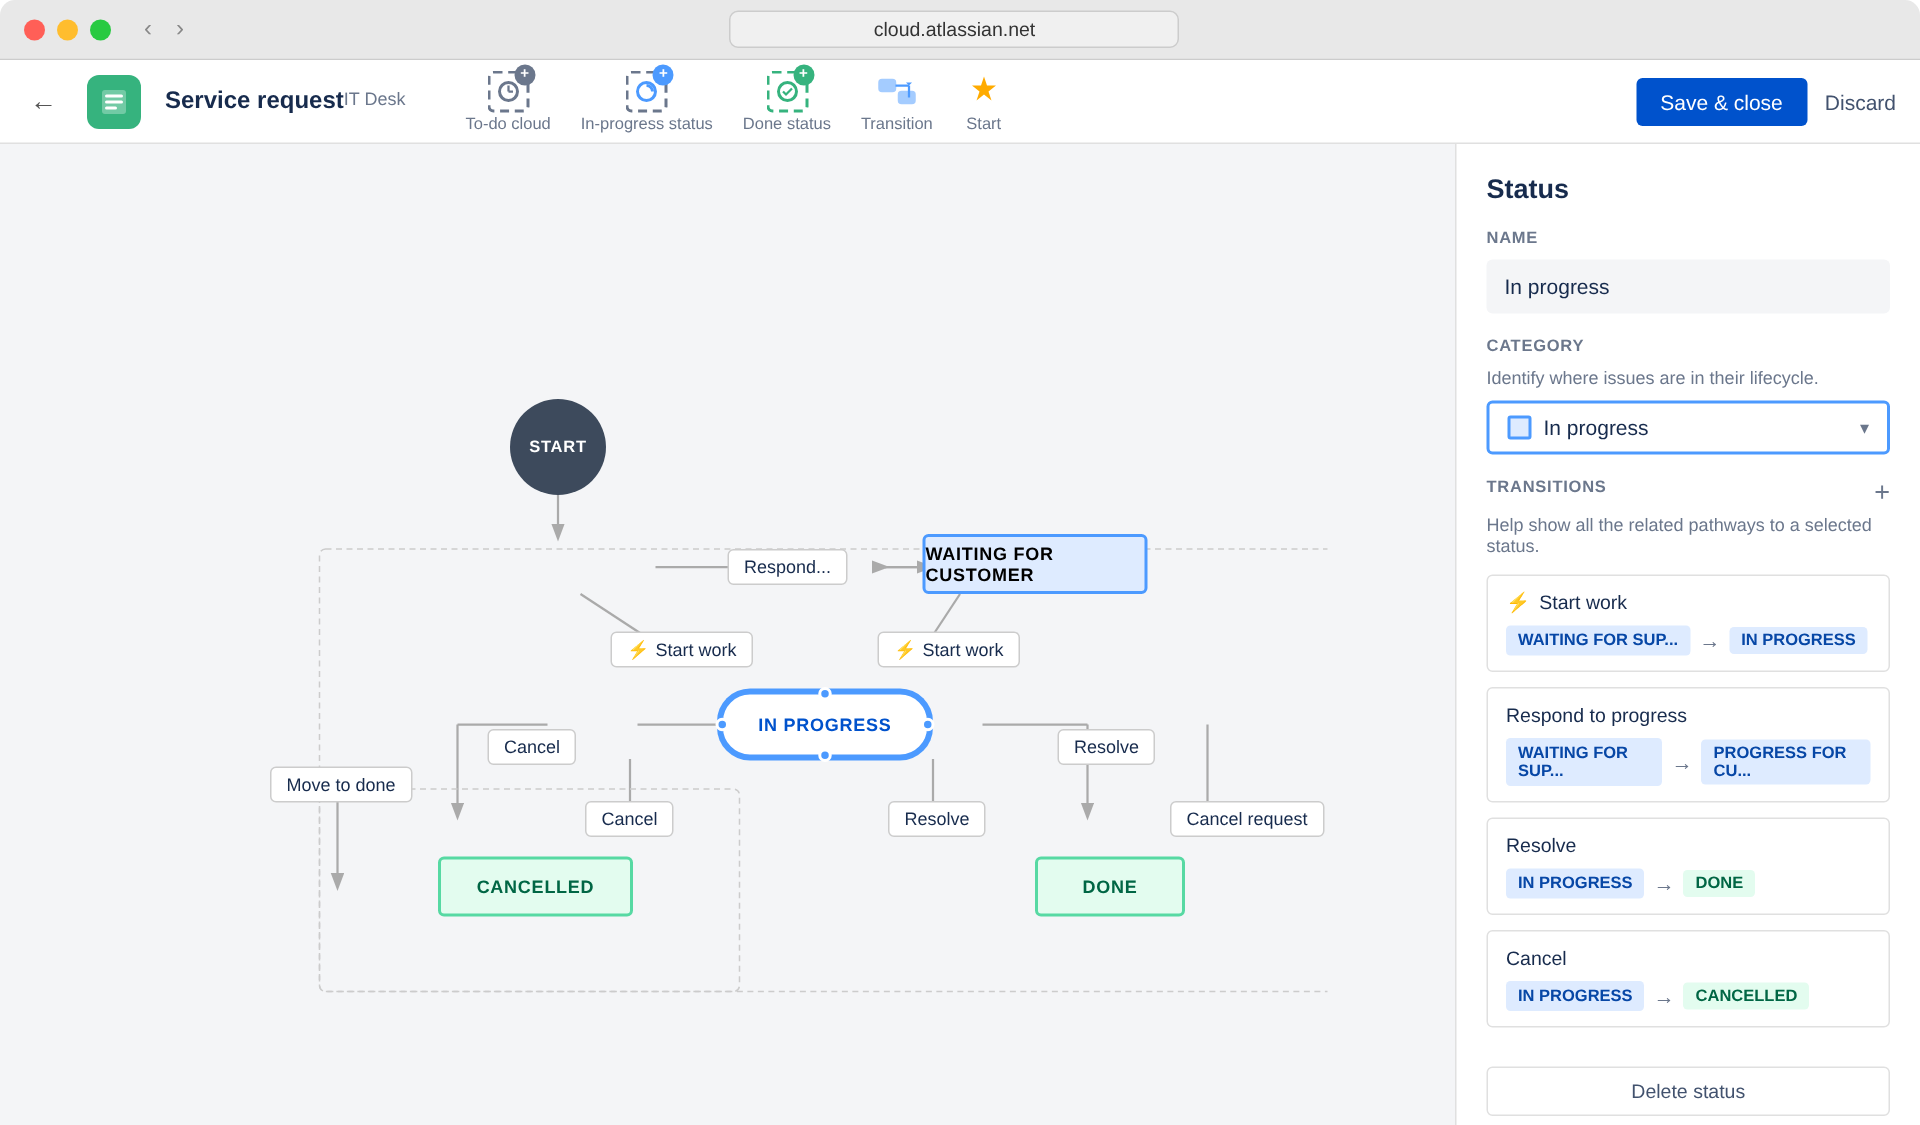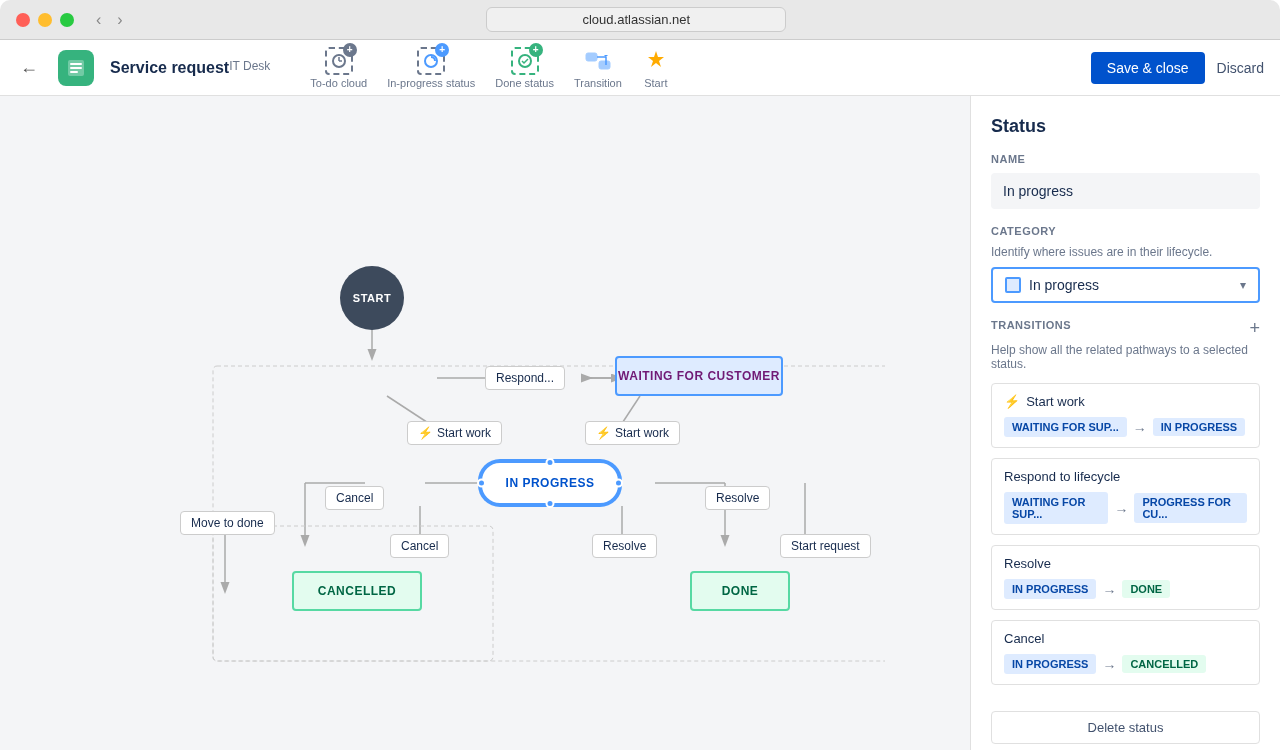--- a/index.html
+++ b/index.html
@@ -42,21 +42,21 @@
     
     .canvas-area { flex: 1; background: #f4f5f7; position: relative; overflow: hidden; padding: 20px; }
 
     
     .diagram-svg { position: absolute; top: 0; left: 0; width: 100%; height: 100%; pointer-events: none; }
 
     
     .node { position: absolute; border-radius: 4px; display: flex; align-items: center; justify-content: center; font-weight: 700; font-size: 12px; letter-spacing: 0.5px; }
     .node-start { width: 64px; height: 64px; border-radius: 50%; background: #3d4a5c; color: white; font-size: 11px; font-weight: 600; top: 150px; left: 255px; }
     .node-waiting-support { background: #deebff; border: 2px solid #4c9aff; color: #0747a6; width: 160px; height: 40px; top: 240px; left: 170px; }
-    .node-waiting-customer { background: #deebff; border: 2px solid #4c9aff; color: #701a75; width: 168px; height: 40px; top: 240px; left: 530px; }
+    .node-waiting-customer { background: #deebff; border: 2px solid #4c9aff; color: #000000; width: 150px; height: 40px; top: 240px; left: 530px; }
     .node-in-progress { background: white; border: 2px solid #4c9aff; color: #0052cc; width: 140px; height: 44px; top: 345px; left: 395px; border-radius: 20px; }
     .node-in-progress.selected { border: 2px solid #4c9aff; box-shadow: 0 0 0 2px #4c9aff; }
     .node-cancelled { background: #e3fcef; border: 2px solid #57d9a3; color: #006644; width: 130px; height: 40px; top: 455px; left: 207px; }
     .node-done { background: #e3fcef; border: 2px solid #57d9a3; color: #006644; width: 100px; height: 40px; top: 455px; left: 605px; }
 
     
     .trans-box { position: absolute; background: white; border: 1px solid #ccc; border-radius: 4px; padding: 4px 10px; font-size: 12px; color: #172b4d; cursor: pointer; white-space: nowrap; }
     .trans-box .bolt { color: #ffab00; margin-right: 4px; }
 
     
@@ -286,21 +286,21 @@
 
         <div class="trans-box" style="top:418px;left:507px;">
           <span>Resolve</span>
         </div>
 
         <div class="trans-box" style="top:395px;left:95px;">
           <span>Move to done</span>
         </div>
 
         <div class="trans-box" style="top:418px;left:695px;">
-          <span>Start request</span>
+          <span>Cancel request</span>
         </div>
 
         <div class="node node-cancelled">
           <span>CANCELLED</span>
         </div>
 
         <div class="node node-done">
           <span>DONE</span>
         </div>
       </div>
@@ -336,21 +336,21 @@
         <div class="flow-row">
           <span class="flow-from blue">WAITING FOR SUP...</span>
           <span class="flow-arrow">→</span>
           <span class="flow-to blue">IN PROGRESS</span>
         </div>
       </div>
 
       
       <div class="transition-card">
         <div class="trans-name-row">
-          <span class="trans-name">Respond to lifecycle</span>
+          <span class="trans-name">Respond to progress</span>
         </div>
         <div class="flow-row">
           <span class="flow-from blue">WAITING FOR SUP...</span>
           <span class="flow-arrow">→</span>
           <span class="flow-to blue">PROGRESS FOR CU...</span>
         </div>
       </div>
 
       
       <div class="transition-card">

